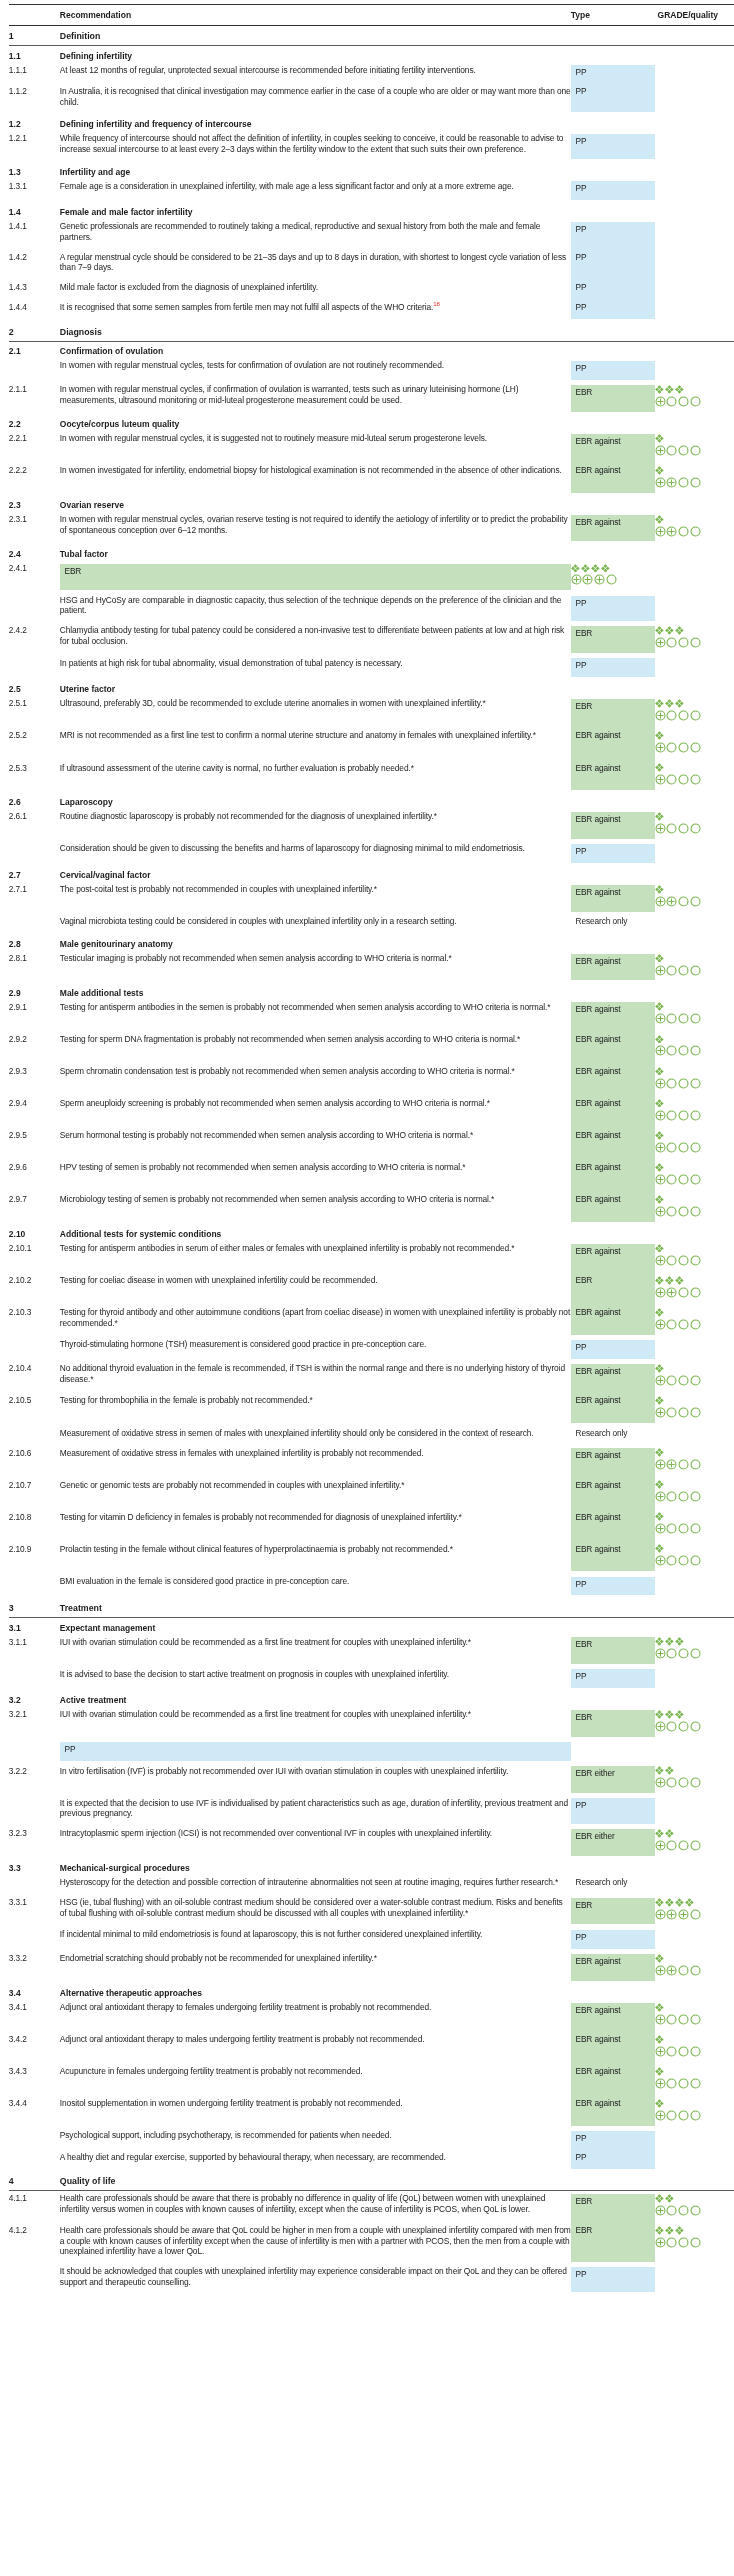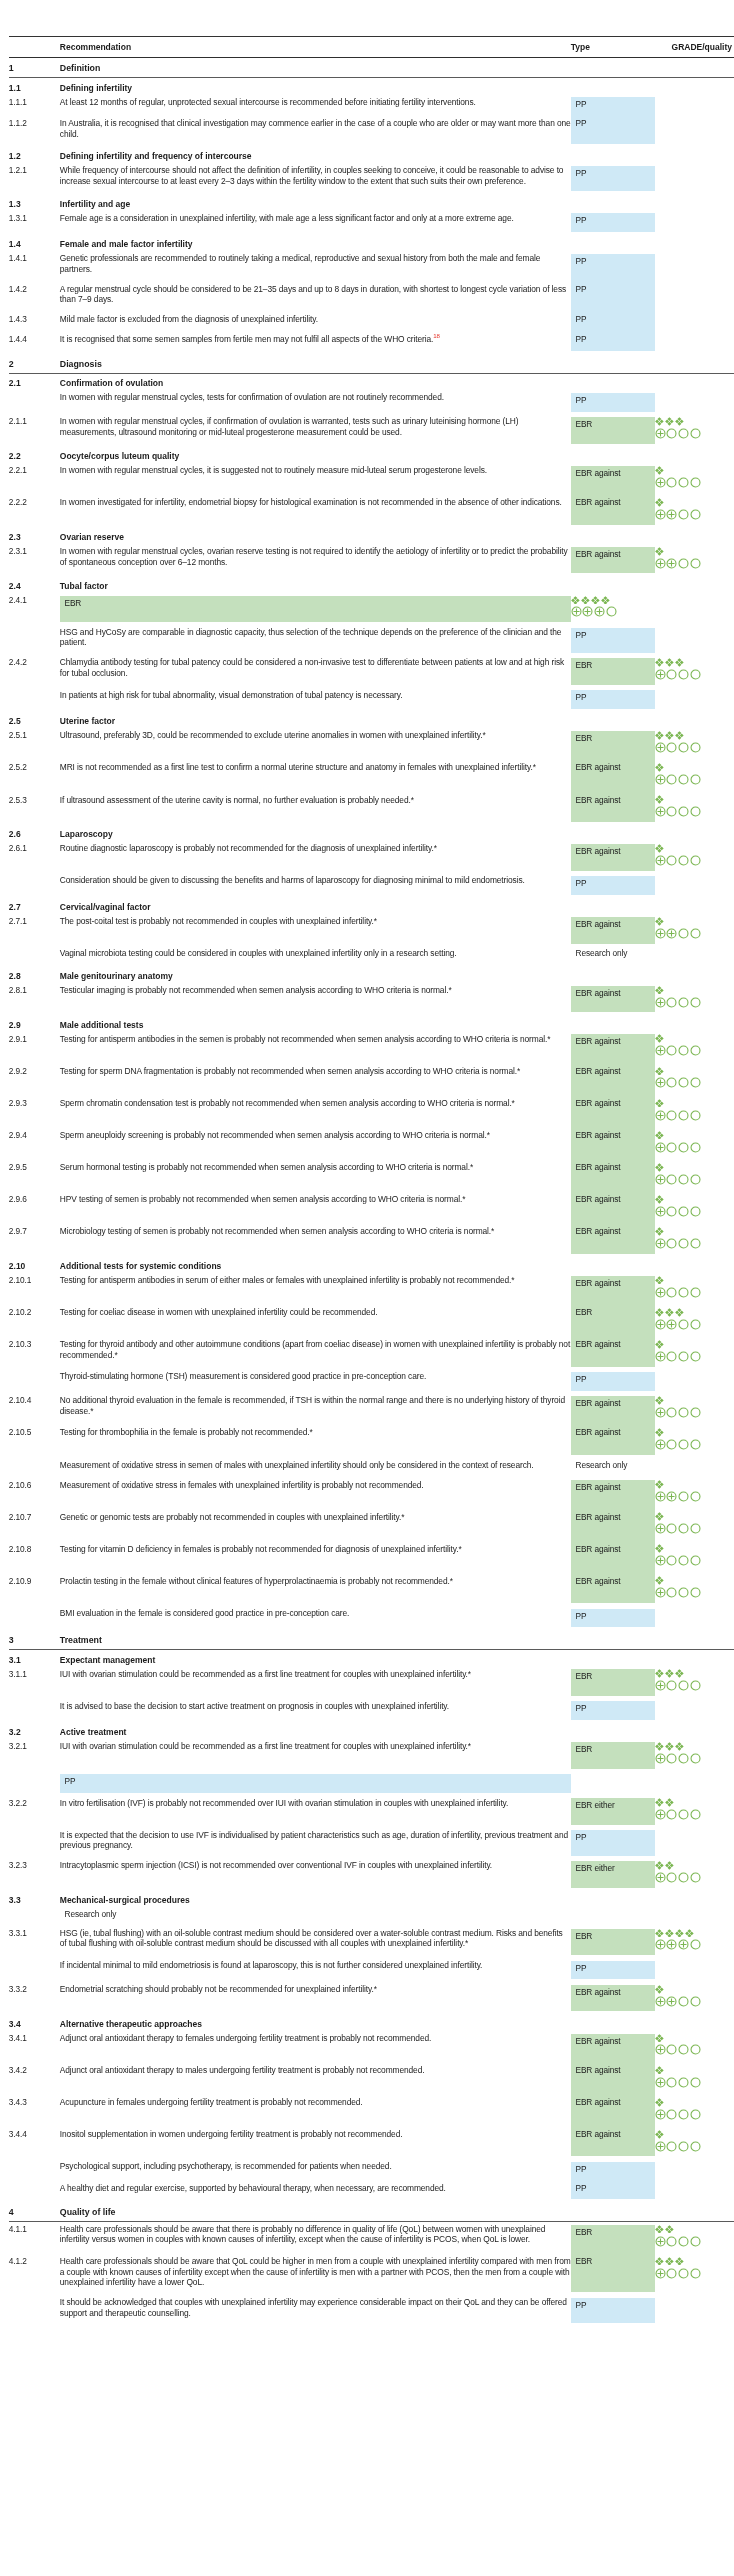--- a/index.html
+++ b/index.html
@@ -1,21 +1,21 @@
 <!DOCTYPE html>
 <html style="font-size:11px"><head>
 <meta charset="utf-8">
 <style>
   html,body{margin:0;padding:0;background:#ffffff;}
   body{width:734px;min-height:2576px;font-family:"Liberation Sans","DejaVu Sans",sans-serif;color:#1c1c1c;}
   #table{padding:4.1px 0 27px 8.8px;}
   .row{display:grid;grid-template-columns:51px 511px 84px 1fr;align-items:stretch;}
-  .hdr{border-top:0.7px solid #333;border-bottom:1.4px solid #2e2e2e;margin-top:32px;}
+  .hdr{border-top:0.7px solid #333;border-bottom:1.4px solid #2e2e2e;}
   .hdr .c{padding:5.4px 0 4.7px 0;font-weight:bold;font-size:8.5px;}
-  .hdr .c.grade{text-align:right;padding-right:2px;}
+  .hdr .c.grade{text-align:right;padding-right:16px;}
   .section{border-bottom:1.4px solid #5a5a5a;}
   .section .c{padding:4.7px 0 4.1px 0;font-weight:bold;font-size:8.8px;}
   .sub .c{padding:4.7px 0 2px 0;font-weight:bold;font-size:8.5px;}
   .rec{}
   .rec .cnum,.rec .ctext,.rec .cgrade{padding:2px 0 7.5px 0;}
   .cnum{font-size:8.3px;letter-spacing:-0.1px;}
   .ctext{font-size:8.4px;line-height:10.5px;letter-spacing:-0.1px;padding-right:5.4px;}
   .ctype{display:flex;flex-direction:column;}
   .type-fill{flex:1;padding:2px 2.7px 6.8px 4.7px;font-size:8.3px;letter-spacing:-0.1px;}
   .bg-pp{background:#cfe9f6;}
@@ -1289,20 +1289,21 @@
         </div>
       </div>
       <div class="row sub">
         <div class="c">3.3</div>
         <div class="c">Mechanical-surgical procedures</div>
         <div class="c"></div>
         <div class="c"></div>
       </div>
       <div class="row rec">
         <div class="cnum"></div>
+        <div class="ctext">Hysteroscopy for the detection and possible correction of intrauterine abnormalities not seen at routine imaging, requires further research.*</div>
         <div class="ctype">
           <div class="type-fill">Research only</div>
         </div>
         <div class="cgrade"></div>
       </div>
       <div class="row rec">
         <div class="cnum">3.3.1</div>
         <div class="ctext">HSG (ie, tubal flushing) with an oil-soluble contrast medium should be considered over a water-soluble contrast medium. Risks and benefits of tubal flushing with oil-soluble contrast medium should be discussed with all couples with unexplained infertility.*</div>
         <div class="ctype">
           <div class="type-fill bg-ebr" style="margin-top: 2.7px; margin-bottom: 2.7px;">EBR</div>

